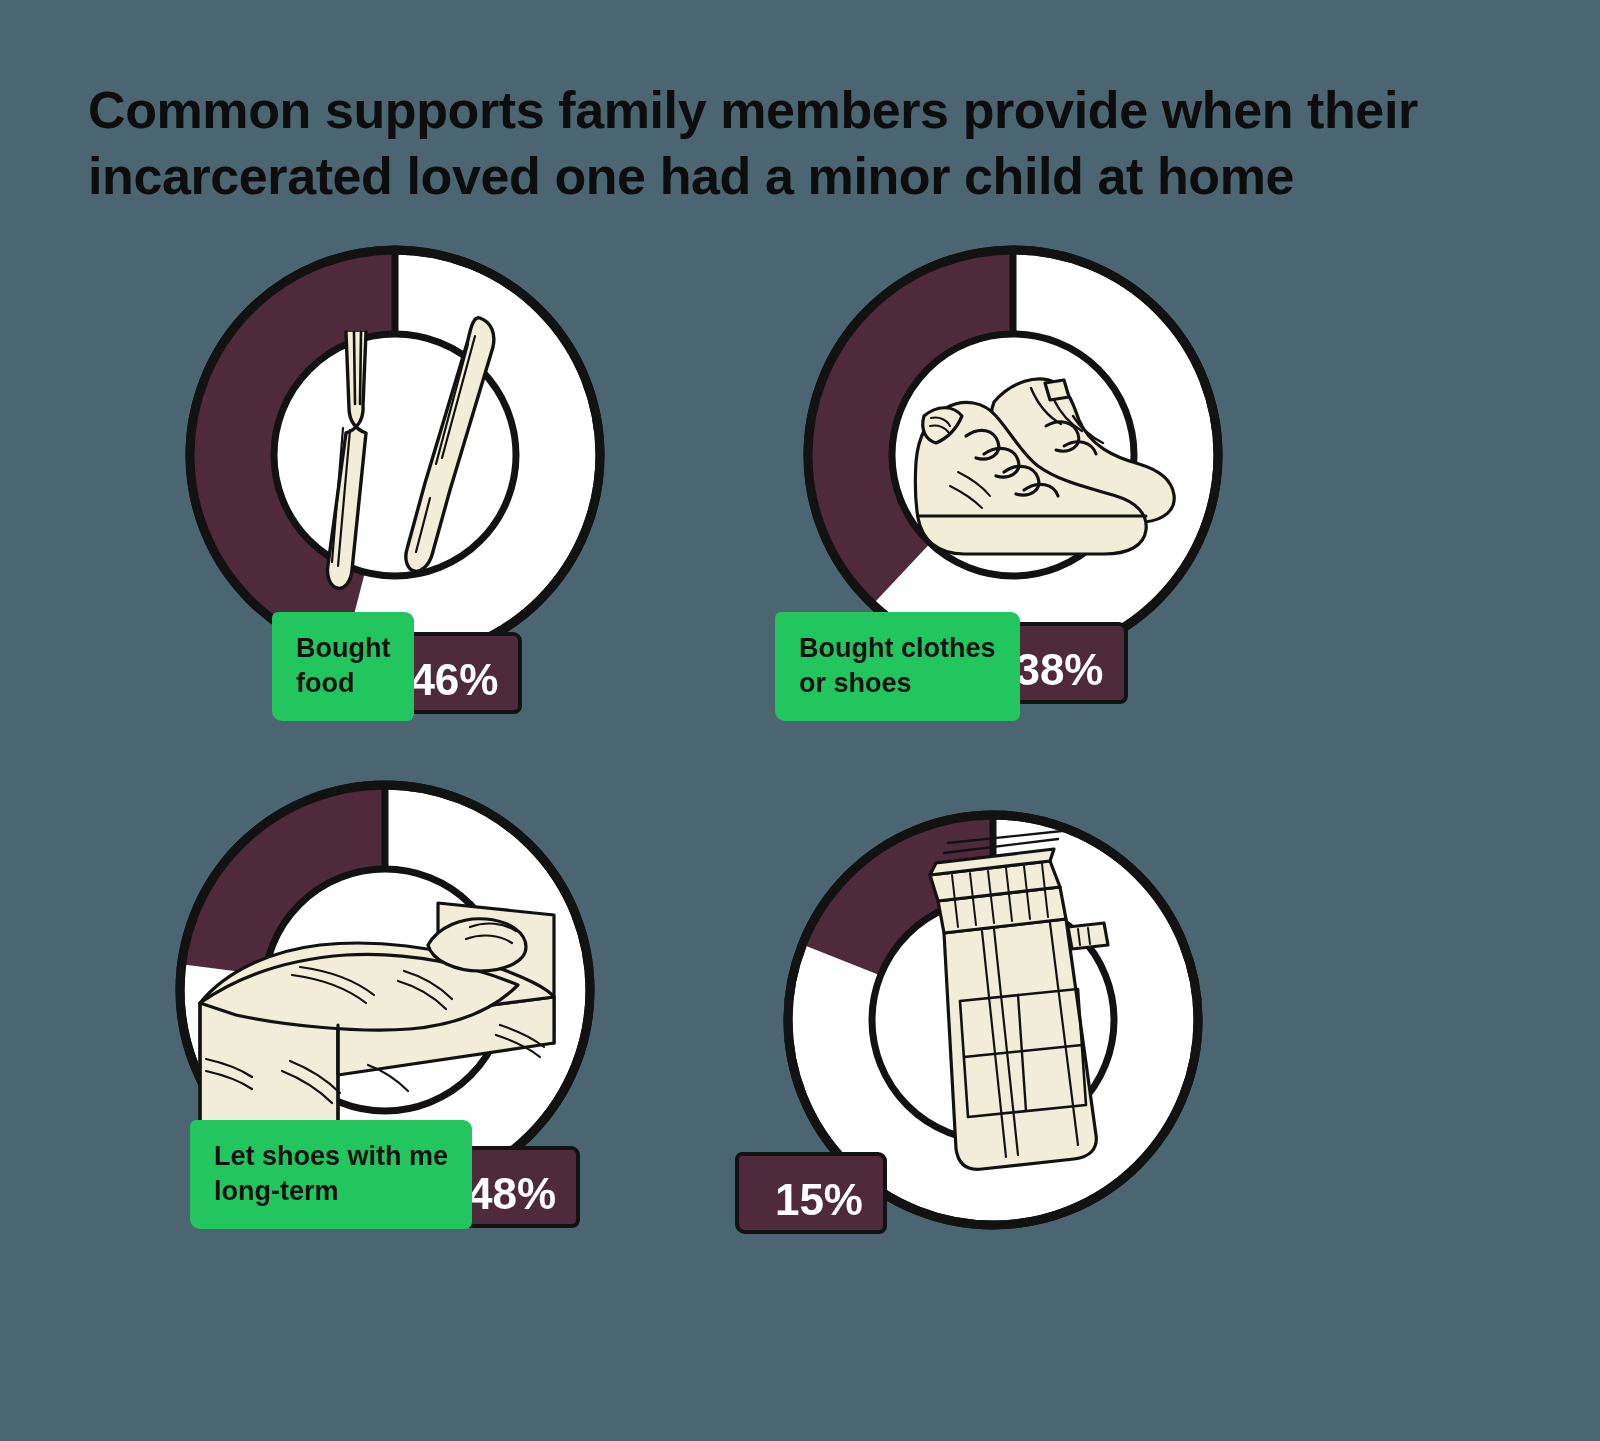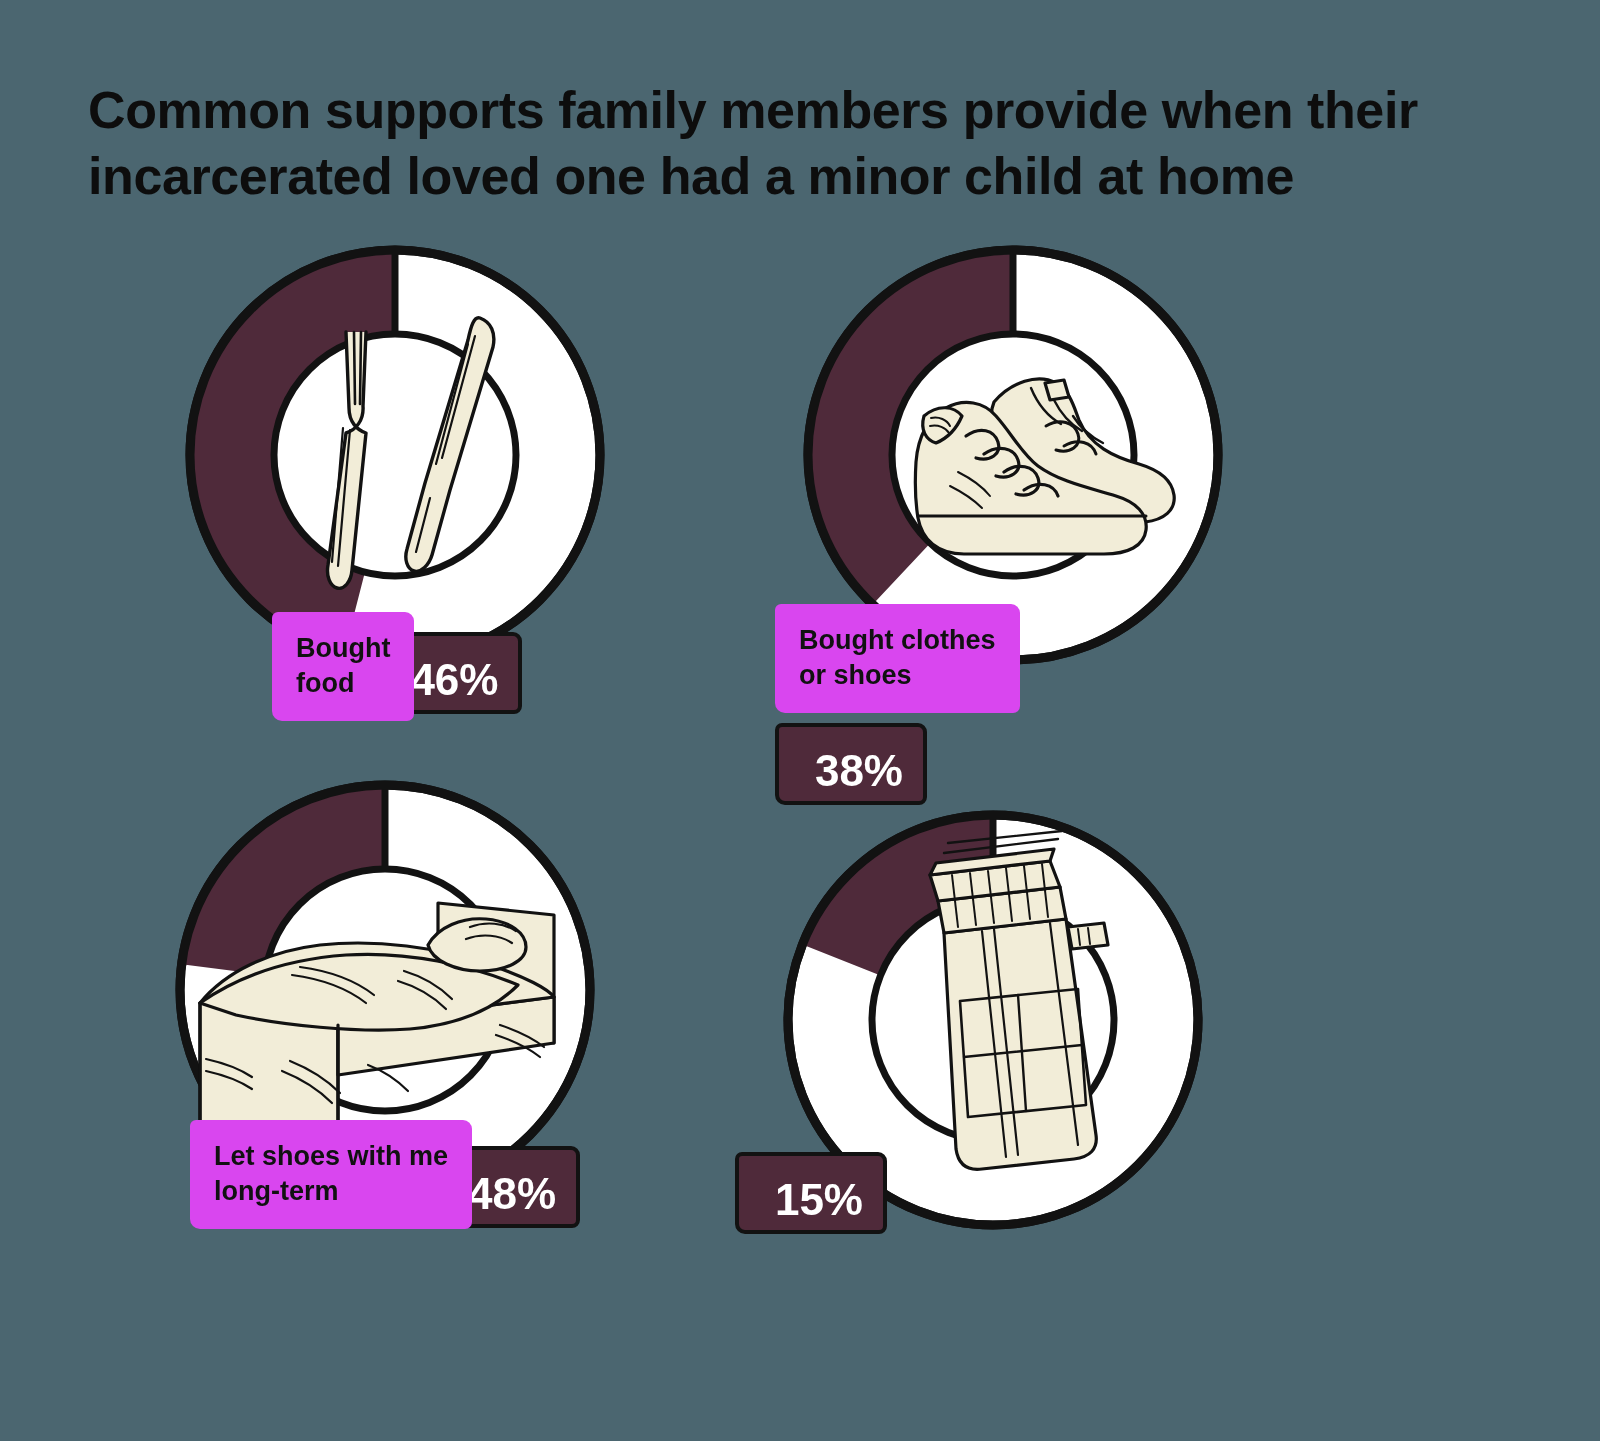--- a/index.html
+++ b/index.html
@@ -45,42 +45,42 @@
   }
   .illu svg{ width:100%; height:100%; display:block; }
 
   
   .labelrow{
     position:absolute;
     display:flex;
     align-items:flex-start;
   }
   .cell.c0 .labelrow{ left:92px;  top:372px; }
-  .cell.c1 .labelrow{ left:25px;  top:364px;flex-direction:column; }
+  .cell.c1 .labelrow{ left:25px;  top:372px; }
   .cell.c2 .labelrow{ left:20px;  top:345px; }
   .cell.c3 .labelrow{ left:5px;   top:335px; }
 
   .pct-badge{
     position:relative;
     background:#4f2a3a;
     border:4px solid #121212;
     border-radius:7px 9px 8px 10px;
     color:#ffffff;
     font-size:44px;
     font-weight:bold;
     padding:22px 20px 8px 20px;
     line-height:1;
     z-index:1;
     white-space:nowrap;
     min-width:104px;
     text-align:right;
   }
   .lbl-card{
     position:relative;
-    background:#d946ef;
+    background:#22c55e;
     color:#111111;
     font-size:27px;
     font-weight:bold;
     line-height:1.28;
     padding:19px 24px 21px 24px;
     border-radius:6px 9px 7px 10px;
     z-index:3;
     white-space:pre-line;
     margin-right:-44px;
     align-self:flex-start;

